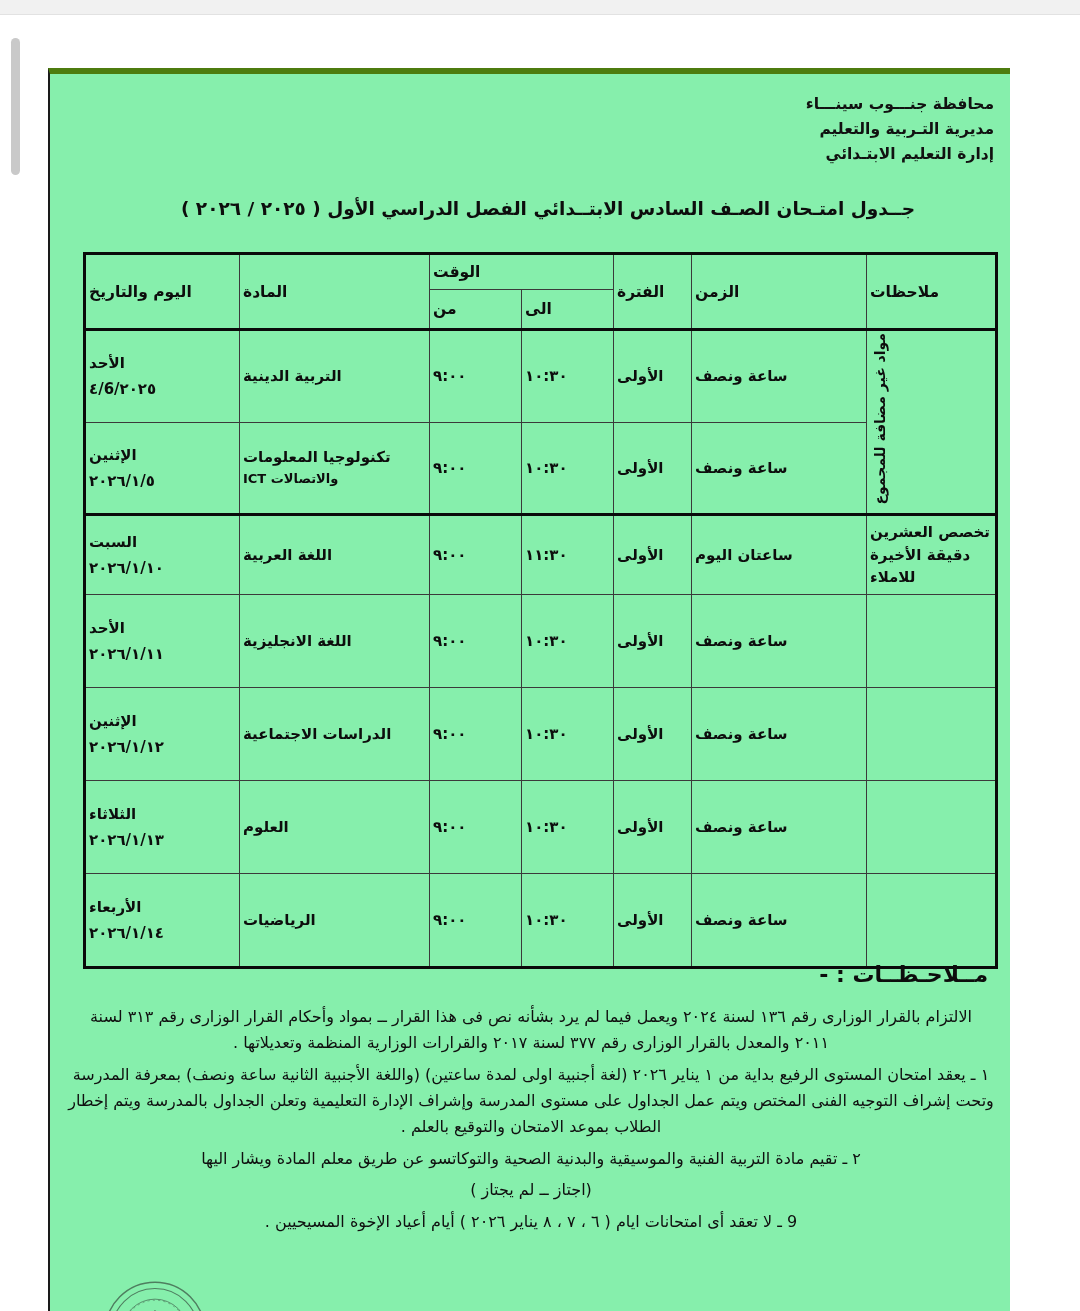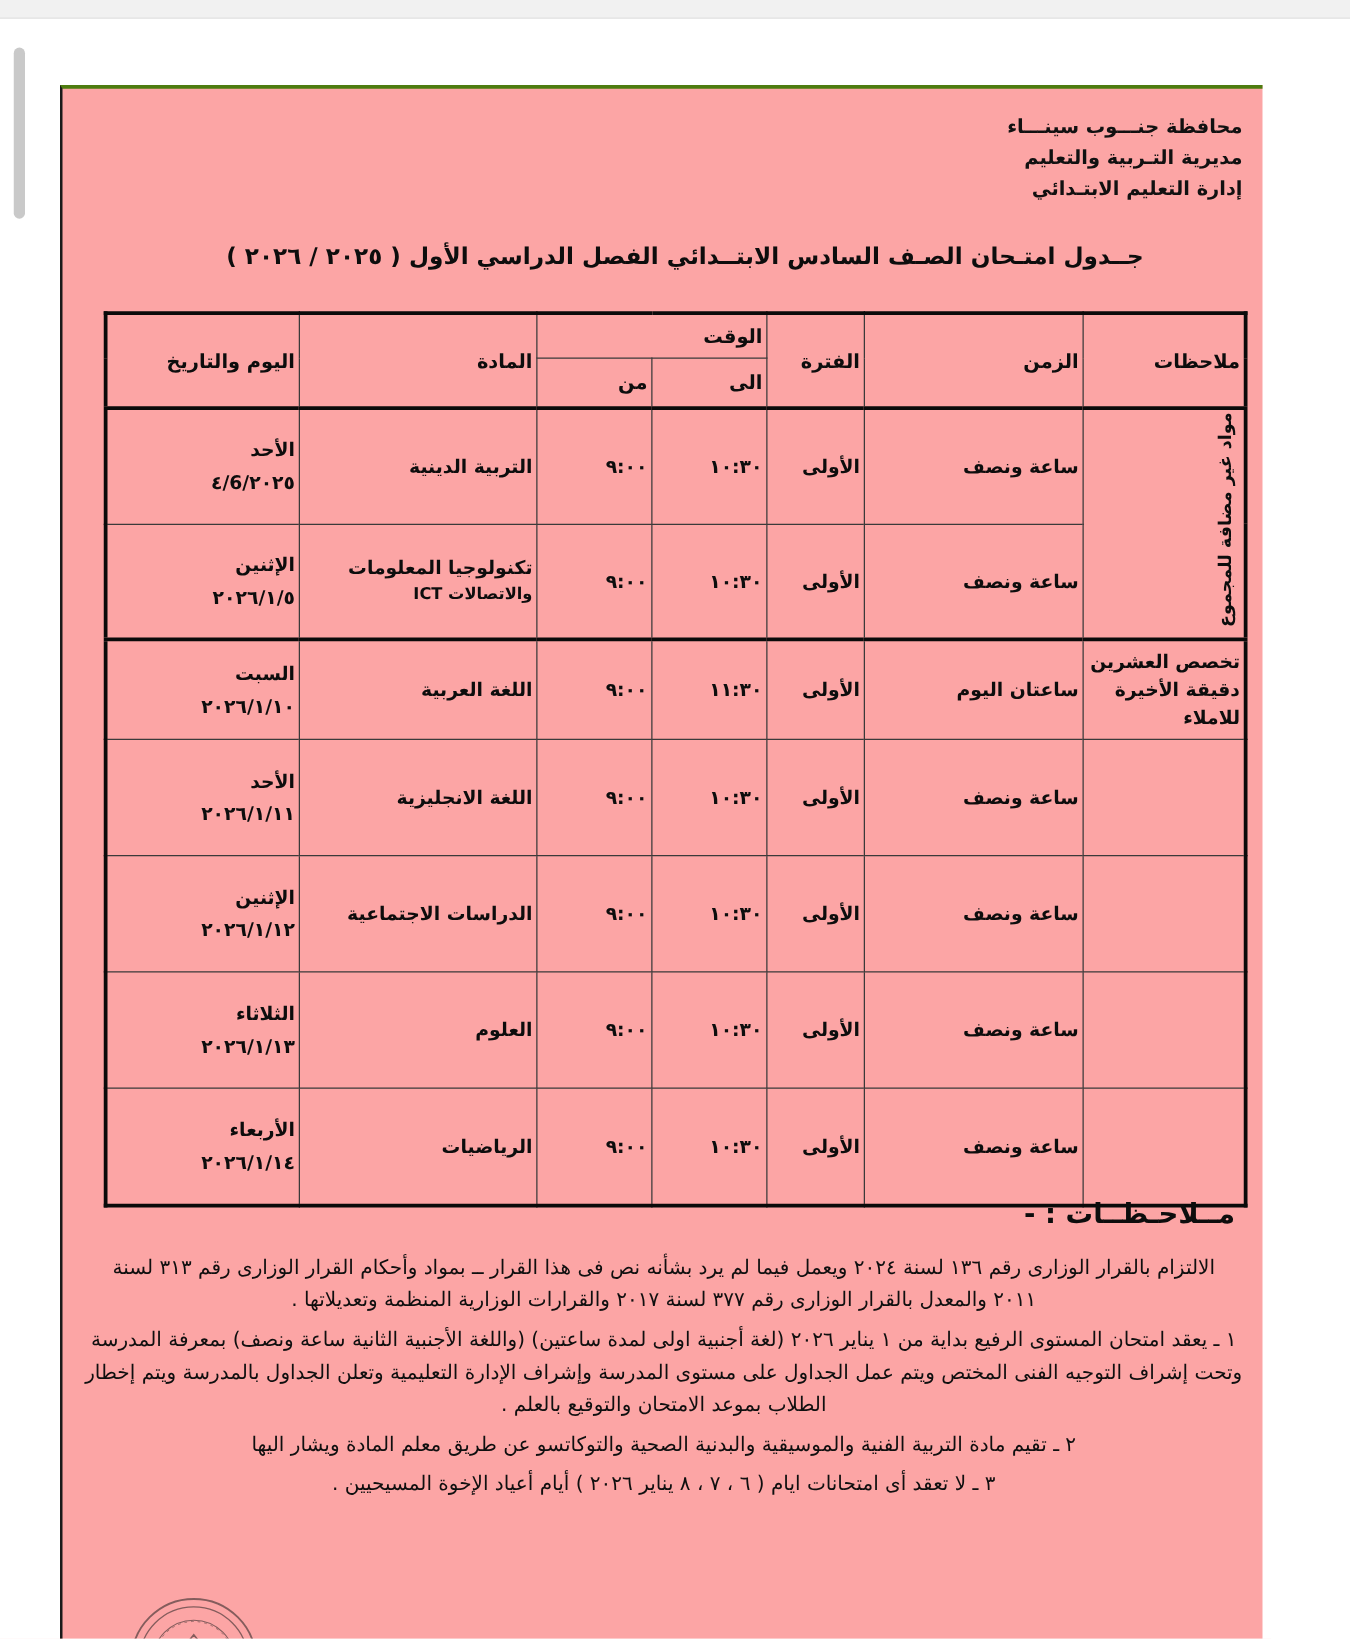--- a/index.html
+++ b/index.html
@@ -34,23 +34,23 @@
     border-radius: 5px;
   }
 
   
   .page {
     position: absolute;
     left: 48px;
     top: 68px;
     width: 962px;
     height: 1243px;
-    background: #fca5a5;
+    background: #86efac;
     border-left: 2px solid #1a1a1a;
-    border-top: 3px solid #4d7c0f;
+    border-top: 6px solid #4d7c0f;
     box-sizing: border-box;
     overflow: hidden;
     text-decoration: underline;
   }
 
   
   .letterhead {
     position: absolute;
     right: 16px;
     top: 18px;
@@ -86,21 +86,21 @@
   }
   table.schedule {
     width: 100%;
     border-collapse: collapse;
     table-layout: fixed;
     border: 3px solid #0a0a0a;
   }
   table.schedule th,
   table.schedule td {
     border: 1.3px solid #3a3a3a;
-    text-align: right;
+    text-align: left;
     vertical-align: middle;
     font-size: 15px;
     font-weight: bold;
     color: #0d0d0d;
     padding: 2px 3px;
   }
   table.schedule thead th {
     height: 66px;
     font-size: 15.5px;
   }
@@ -321,21 +321,22 @@
 
       </tbody>
     </table>
   </div>
 
   <div class="notes-heading">مــلاحـظــات : -</div>
   <div class="notes-block">
     <p class="note-para indent-first">الالتزام بالقرار الوزارى رقم ١٣٦ لسنة ٢٠٢٤ ويعمل فيما لم يرد بشأنه نص فى هذا القرار ــ بمواد وأحكام القرار الوزارى رقم ٣١٣ لسنة ٢٠١١ والمعدل بالقرار الوزارى رقم ٣٧٧ لسنة ٢٠١٧ والقرارات الوزارية المنظمة وتعديلاتها .</p>
     <p class="note-para">١ ـ يعقد امتحان المستوى الرفيع بداية من ١ يناير ٢٠٢٦ (لغة أجنبية اولى  لمدة ساعتين) (واللغة الأجنبية الثانية ساعة ونصف) بمعرفة المدرسة وتحت إشراف التوجيه الفنى  المختص ويتم عمل الجداول على مستوى المدرسة وإشراف  الإدارة   التعليمية وتعلن الجداول بالمدرسة ويتم إخطار الطلاب بموعد الامتحان والتوقيع بالعلم .</p>
     <p class="note-para">٢ ـ تقيم مادة التربية الفنية والموسيقية والبدنية الصحية والتوكاتسو عن طريق معلم المادة ويشار اليها</p>
-    <p class="note-para">٣ ـ لا تعقد أى  امتحانات ايام ( ٦ ، ٧ ، ٨ يناير ٢٠٢٦ ) أيام أعياد الإخوة المسيحيين .</p>
+    <p class="note-para small-center">(اجتاز ــ لم يجتاز )</p>
+    <p class="note-para">9 ـ لا تعقد أى  امتحانات ايام ( ٦ ، ٧ ، ٨ يناير ٢٠٢٦ ) أيام أعياد الإخوة المسيحيين .</p>
   </div>
 
   <svg class="stamp" viewBox="0 0 100 100">
     <circle cx="50" cy="50" r="47" fill="none" stroke="#222" stroke-width="1.4"></circle>
     <circle cx="50" cy="50" r="41" fill="none" stroke="#222" stroke-width="1"></circle>
     <circle cx="50" cy="50" r="31" fill="none" stroke="#222" stroke-width="0.8"></circle>
     <path d="M50 30 L58 40 L66 44 L60 52 L62 66 L50 60 L38 66 L40 52 L34 44 L42 40 Z" fill="none" stroke="#222" stroke-width="1.2"></path>
     <path d="M50 34 L50 60" stroke="#222" stroke-width="0.8"></path>
     <path d="M36 70 L64 70" stroke="#222" stroke-width="1"></path>
     <path d="M20 50 a30 30 0 0 1 60 0" fill="none" stroke="#222" stroke-width="0.6" stroke-dasharray="2 3"></path>

